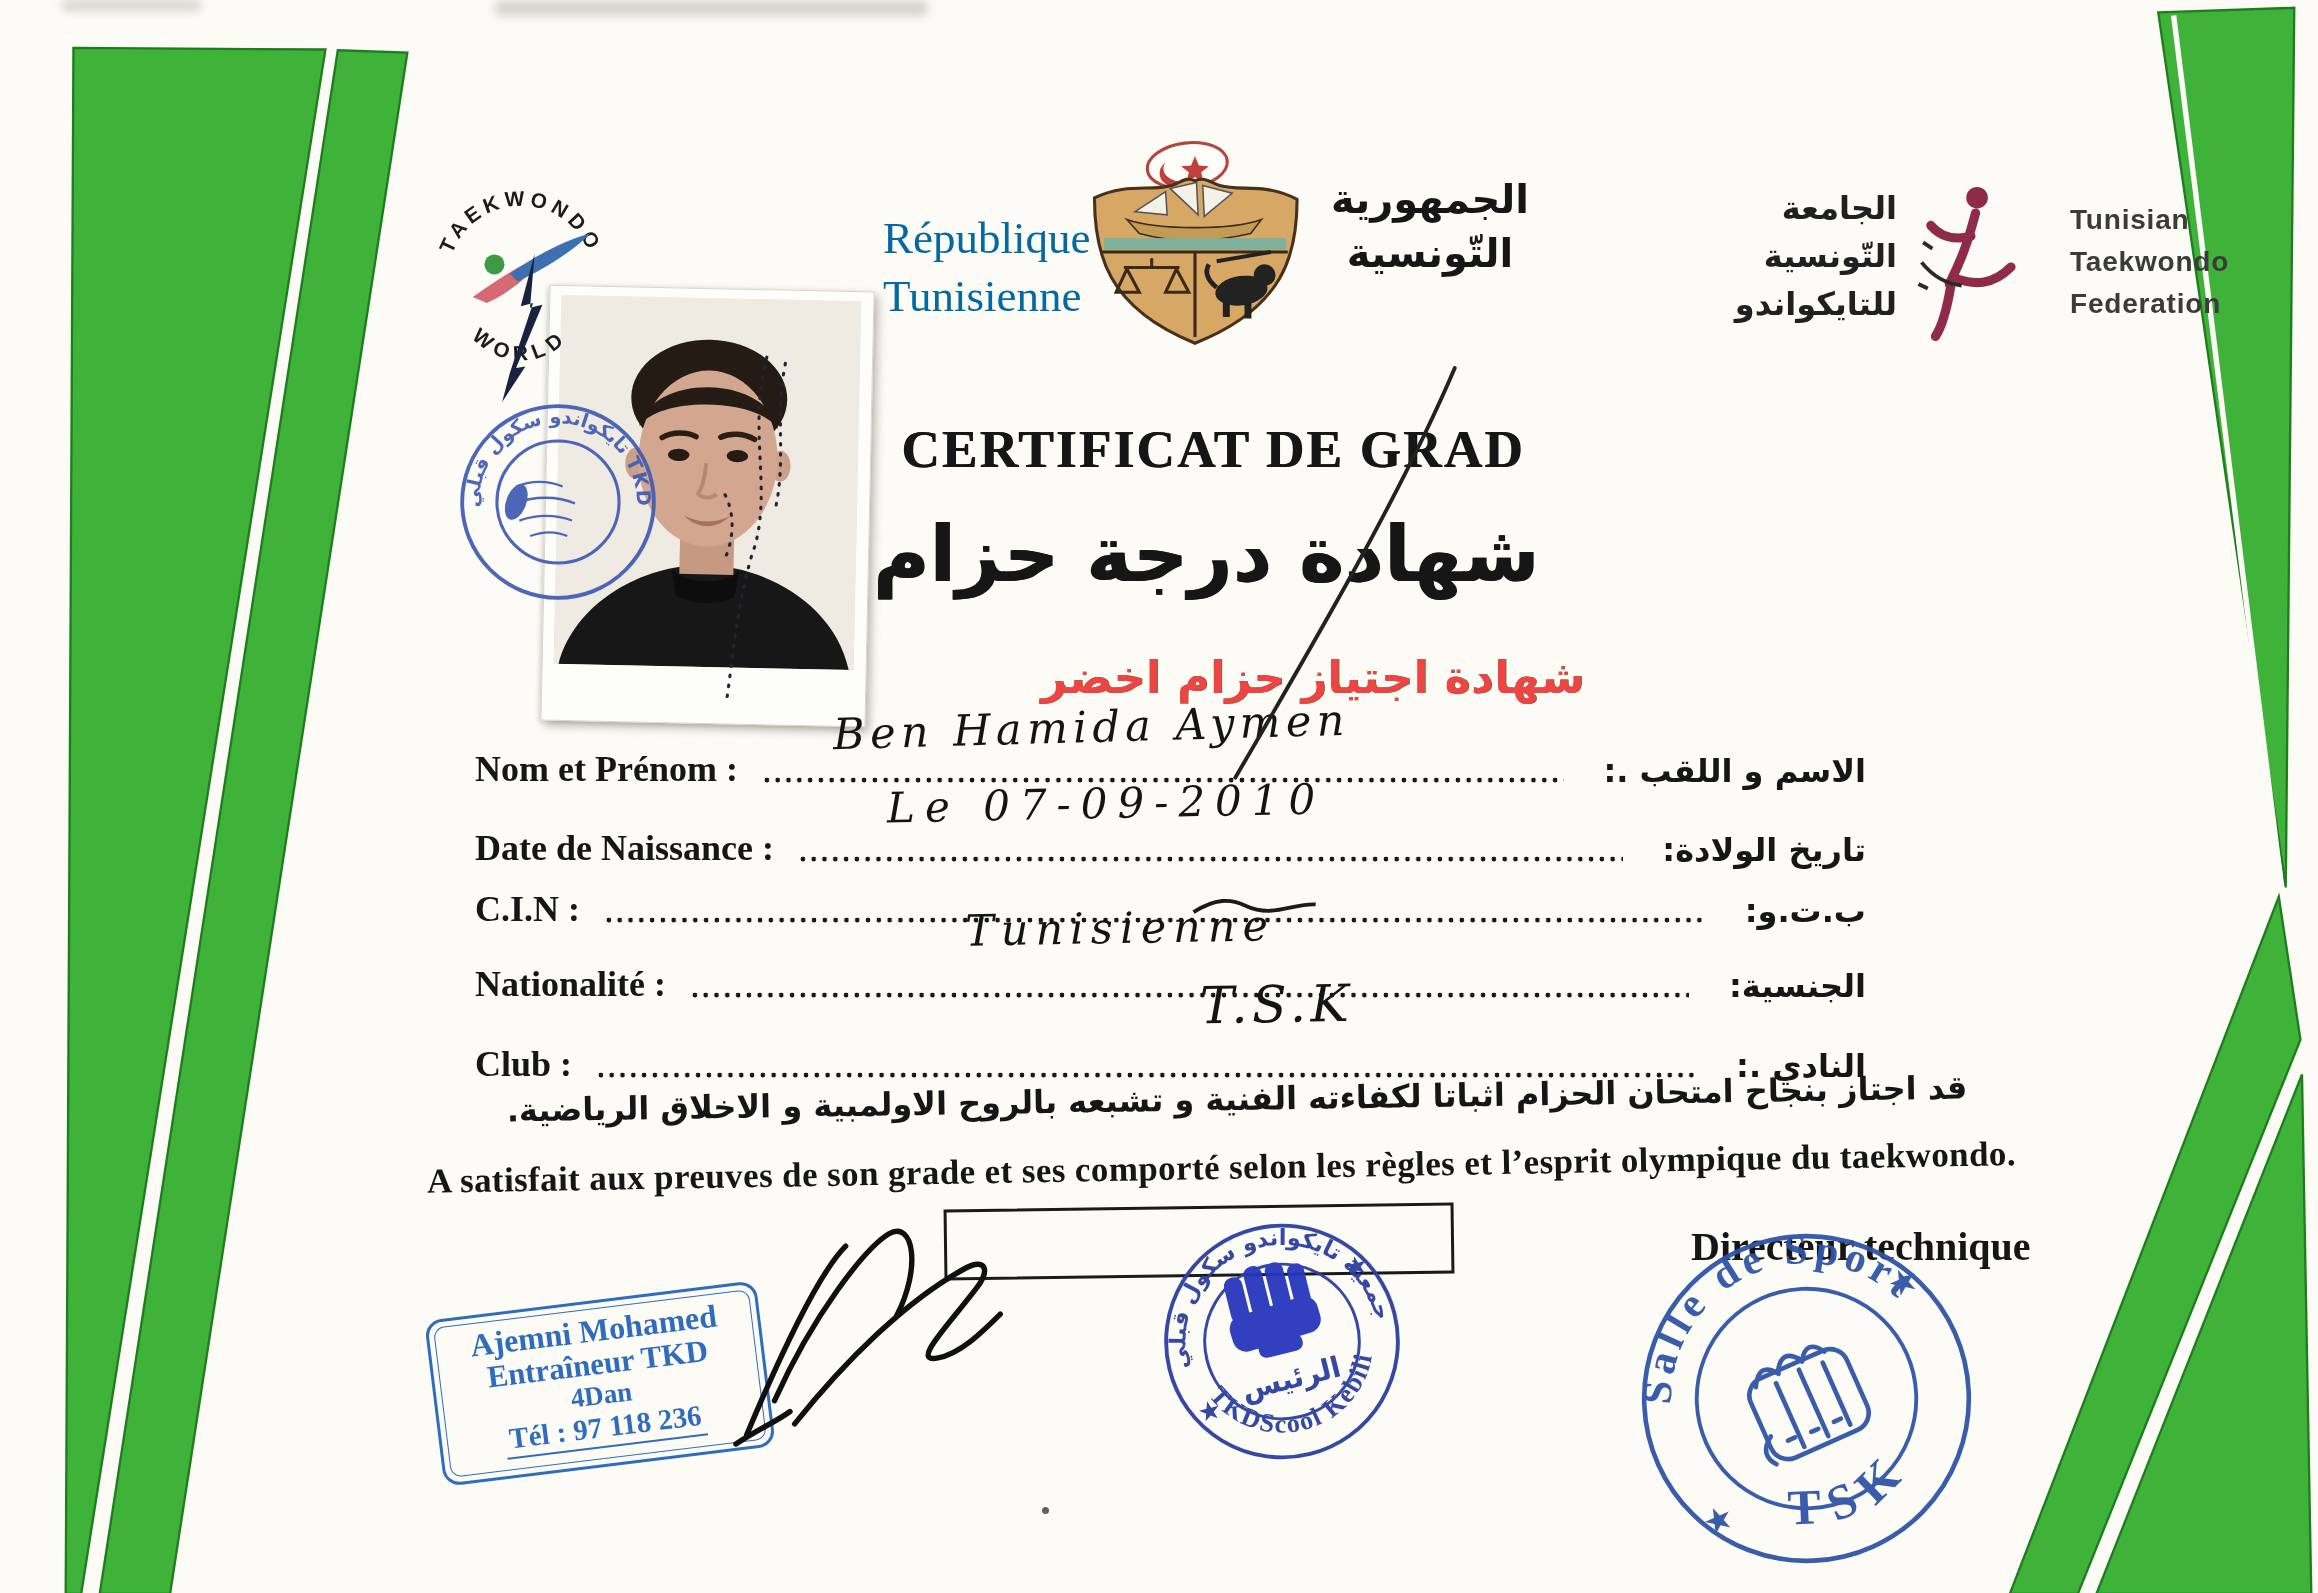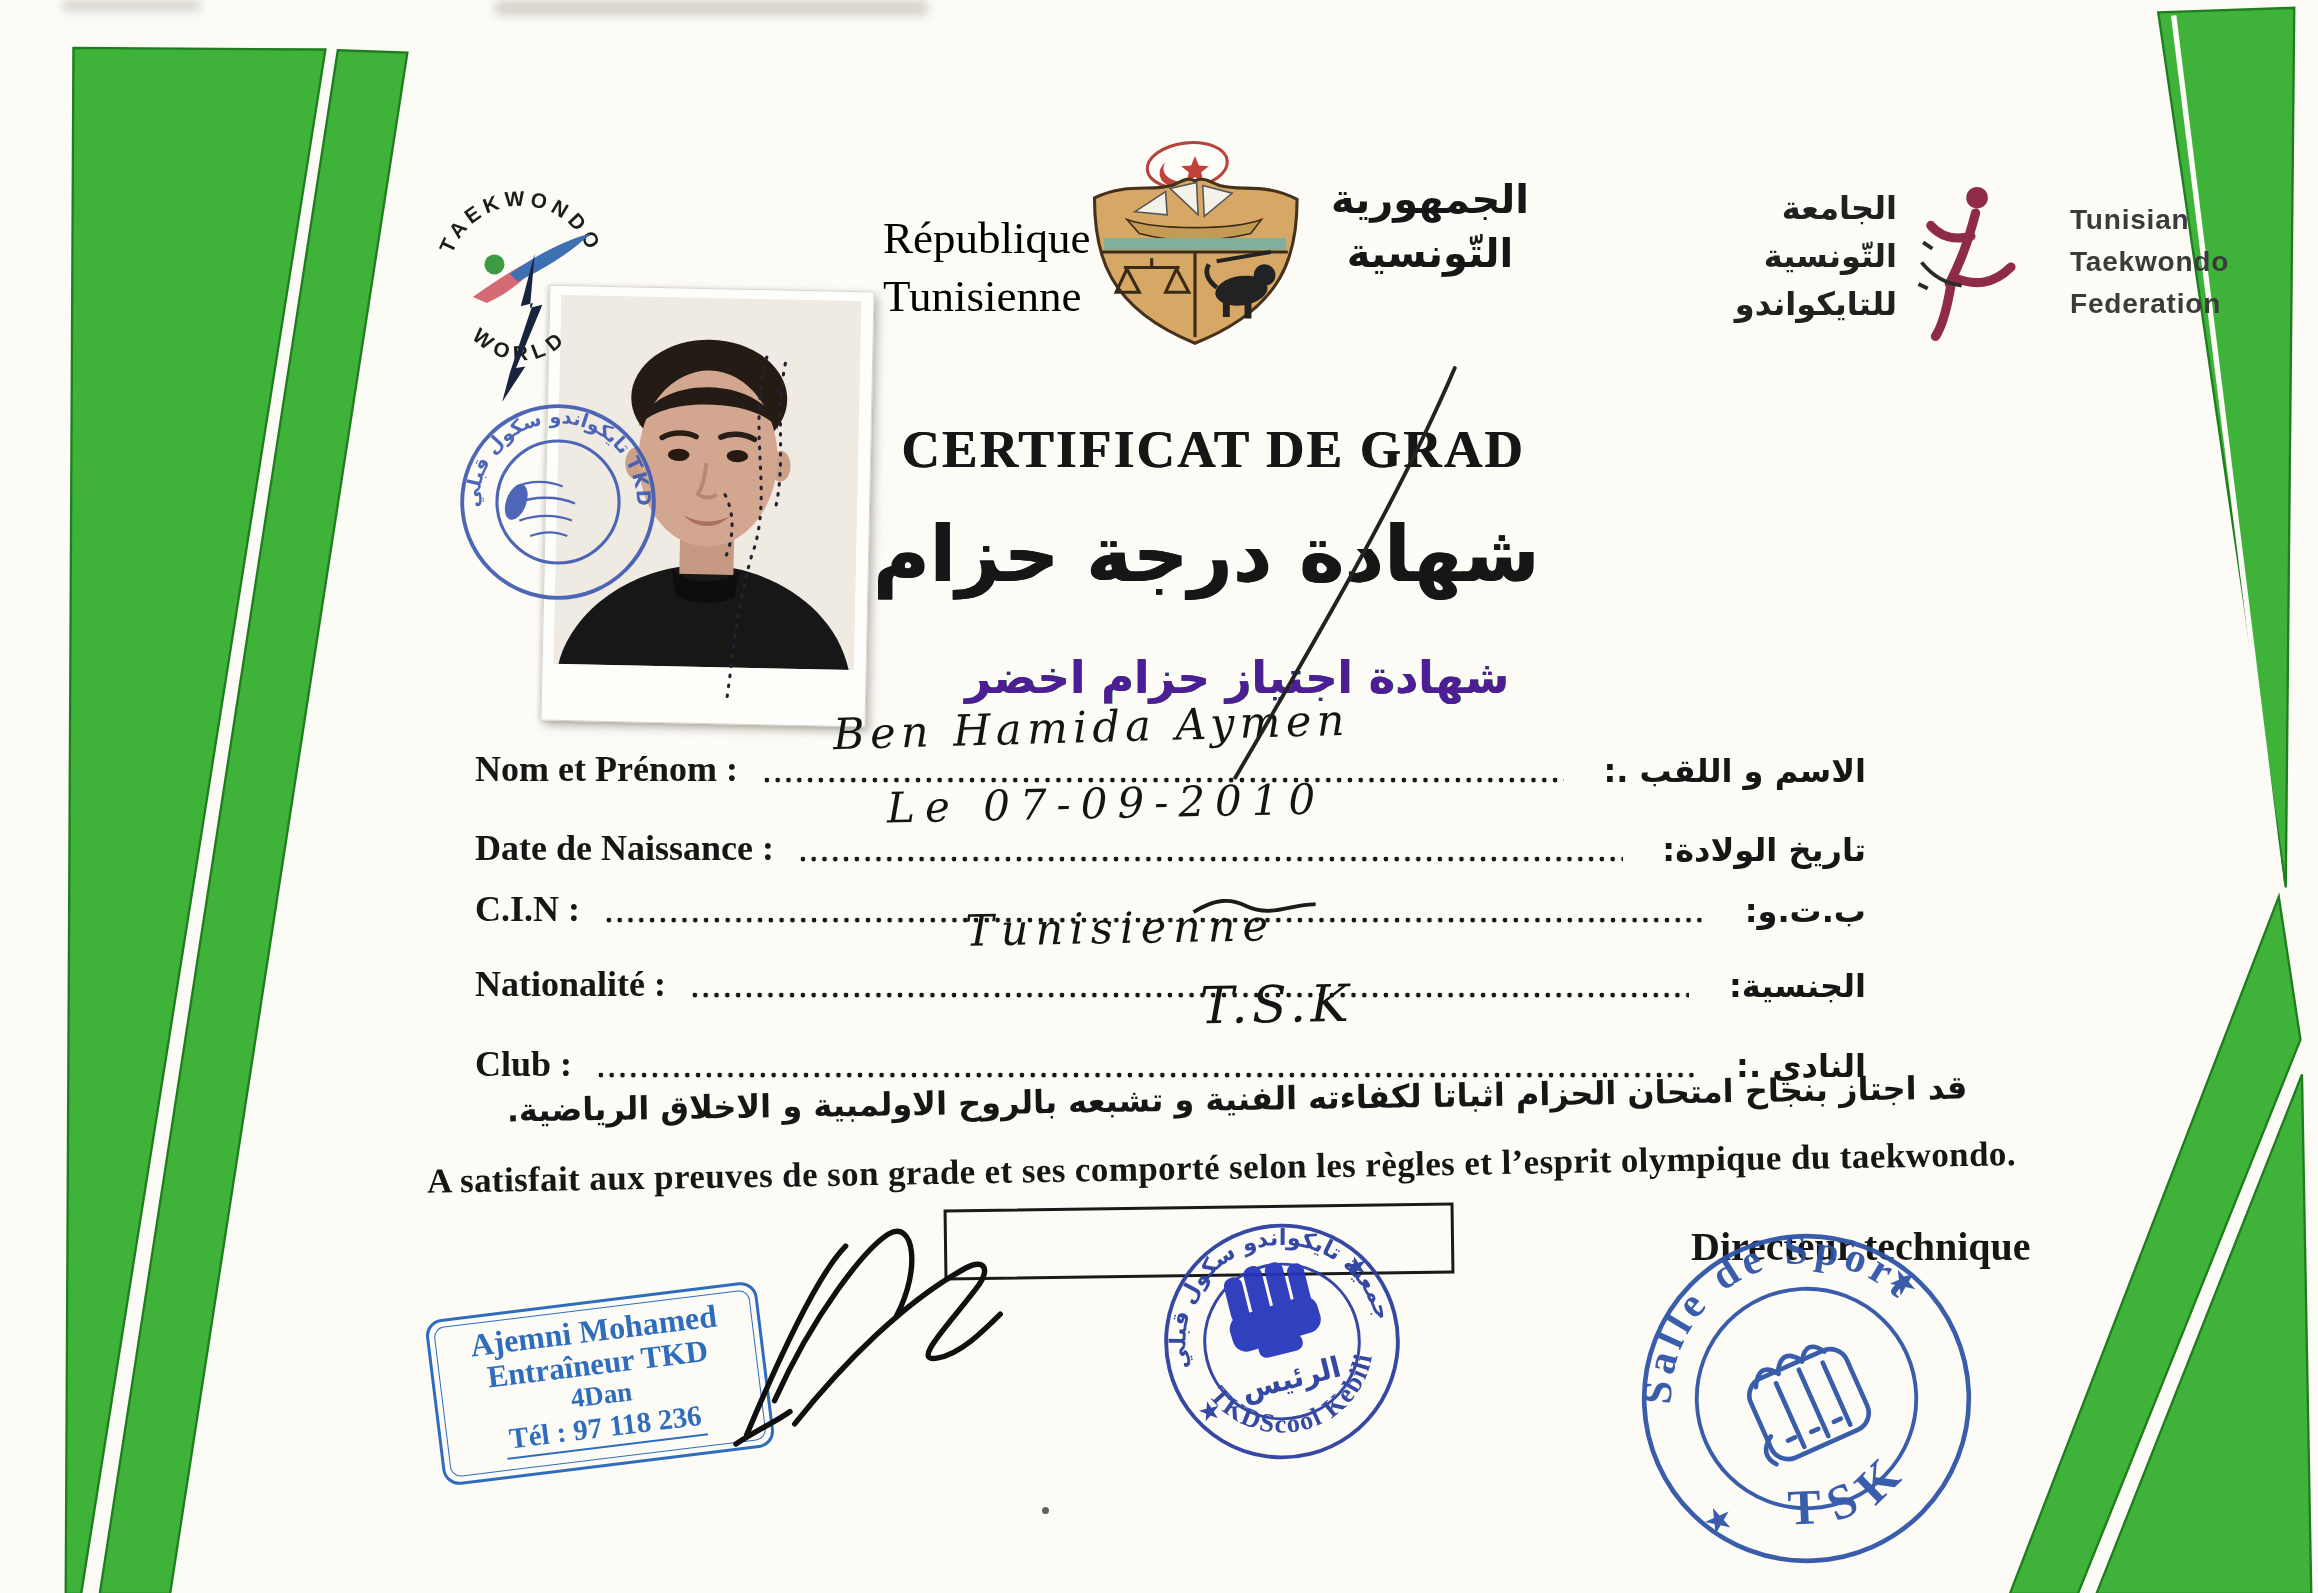--- a/index.html
+++ b/index.html
@@ -8,37 +8,37 @@
   .abs{position:absolute;}
   svg{display:block;overflow:visible;}
 
   
   #deco{left:0;top:0;z-index:1;}
 
   
   .smudge{background:rgba(150,148,138,.38);filter:blur(4.6px);border-radius:6.2px;z-index:2;}
 
   
-  #republique{left:883px;top:210px;z-index:4;font-size:45px;line-height:1.28;color:#000000;}
+  #republique{left:883px;top:210px;z-index:4;font-size:45px;line-height:1.28;color:#0369a1;}
   #rep-ar{left:1314px;top:172px;width:232px;z-index:4;font-family:"DejaVu Sans",sans-serif;
           font-weight:bold;font-size:40px;line-height:1.35;text-align:center;}
   #fed-ar{left:1681px;top:184px;width:216px;z-index:4;font-family:"DejaVu Sans",sans-serif;
           font-weight:bold;font-size:32px;line-height:1.5;text-align:right;color:#202020;}
   #fed-en{left:2034px;top:199px;z-index:4;font-family:"Liberation Sans",sans-serif;
           font-size:28px;line-height:1.5;color:#3b3b3b;font-weight:bold;letter-spacing:0.8px;margin-left:36px;}
 
   
   #title-fr{left:788px;top:419px;width:850px;z-index:4;text-align:center;font-weight:900;
             font-size:53px;letter-spacing:2.3px;text-shadow:0.8px 0 #161616;}
   #title-ar{left:835px;top:510px;width:742px;z-index:4;text-align:center;
             font-family:"DejaVu Sans",sans-serif;font-weight:bold;font-size:77px;
             text-shadow:0.8px 0 #161616;}
-  #title-ar-green{left:889px;top:651px;width:696px;z-index:4;text-align:center;
+  #title-ar-green{left:889px;top:651px;width:696px;z-index:4;text-align:right;
             font-family:"DejaVu Sans",sans-serif;font-weight:bold;font-size:45px;
-            color:#4c1d95;text-shadow:0.5px 0 #1c7d22;}
+            color:#ef4444;text-shadow:0.5px 0 #1c7d22;}
 
   
   .row{left:475px;width:1391px;display:flex;align-items:flex-end;z-index:4;height:54px;gap:20px;}
   .flabel{font-weight:bold;font-size:36px;line-height:1;white-space:nowrap;}
   .alabel{font-family:"DejaVu Sans",sans-serif;font-weight:bold;font-size:32px;line-height:1;
           white-space:nowrap;margin-left:15px;}
   .dots{flex:1;height:7.7px;margin:0 4.6px 3.1px 4.6px;
         background-image:radial-gradient(circle at 3.9px 3.9px,#171717 2.1px,rgba(0,0,0,0) 2.6px);
         background-size:10.8px 7.7px;background-repeat:repeat-x;background-position:left bottom;}
   #row1{top:733px;} #row2{top:812px;} #row3{top:873px;} #row4{top:948px;} #row5{top:1028px;}

